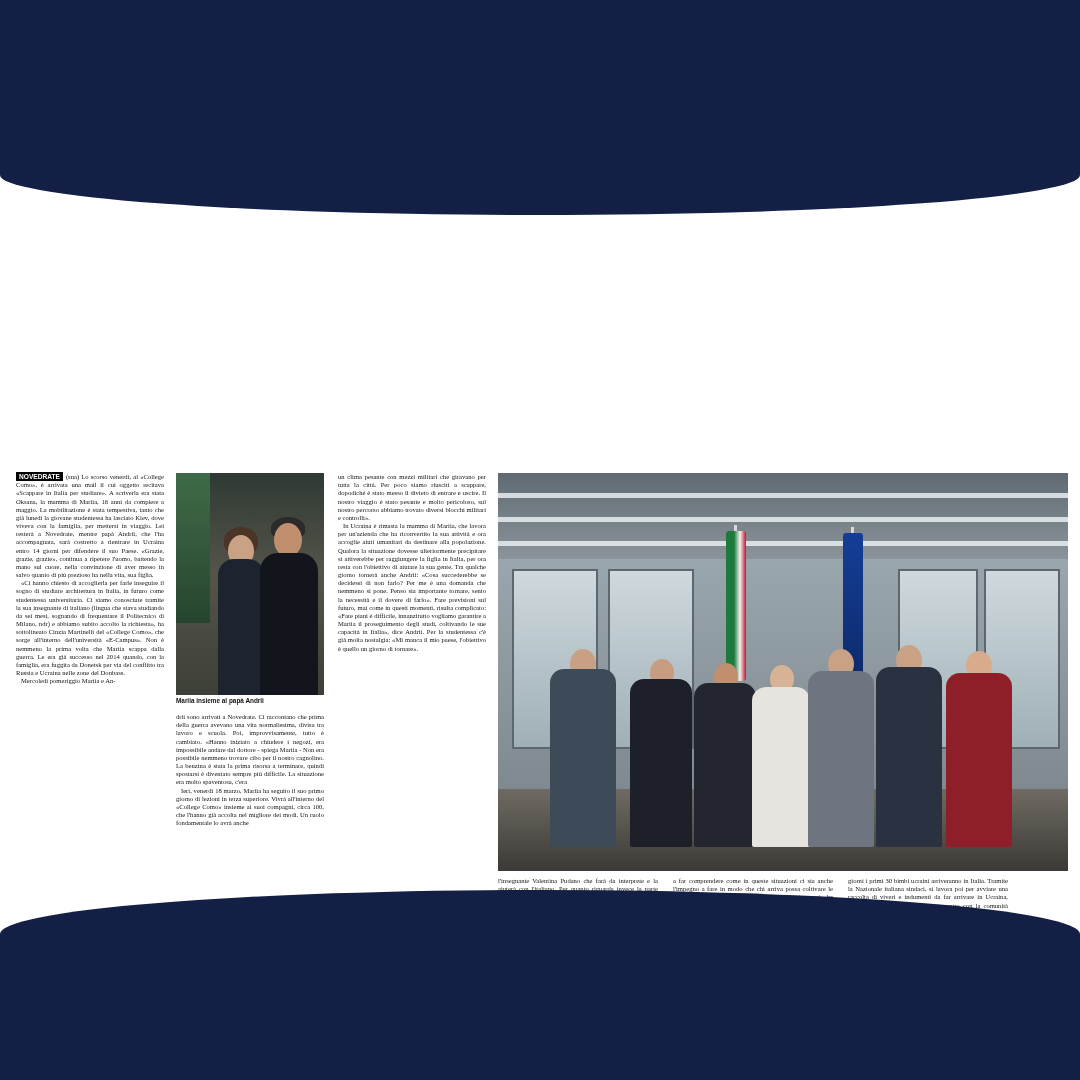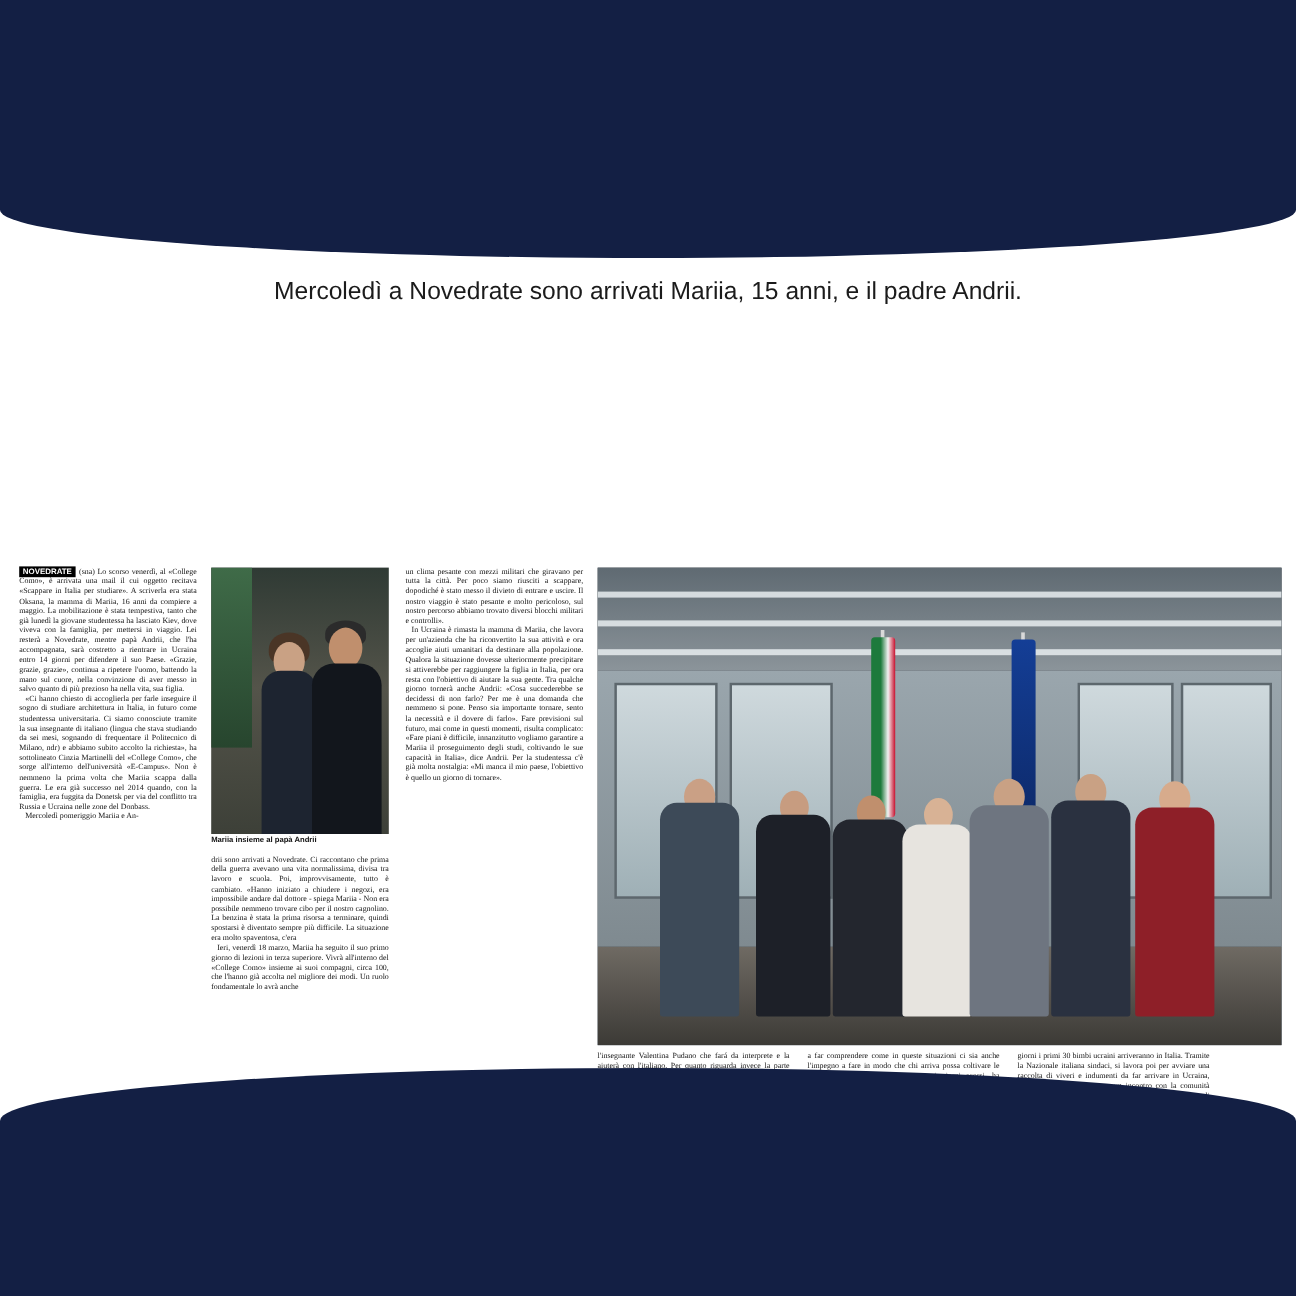--- a/index.html
+++ b/index.html
@@ -307,21 +307,20 @@
   <div class="top-banner"></div>
   <div class="top-banner-inner">
     <div class="headline">
       <span>PAPÀ SCAPPA DA KIEV CON LA FIGLIA:</span>
       <span class="l2">“ORA IO TORNO IN GUERRA”</span>
     </div>
     <div class="source">“Il Giornale di Cantù del 19.03.22”</div>
   </div>
 
   <div class="deck">
-    <div>Mercoledì a Novedrate sono arrivati Mariia, 15 anni, e il padre Andrii.</div>
   </div>
 
   <div class="clipping">
 
 
     <div class="body-area">
 
       <div class="left-block">
 
         <div class="col c1">

